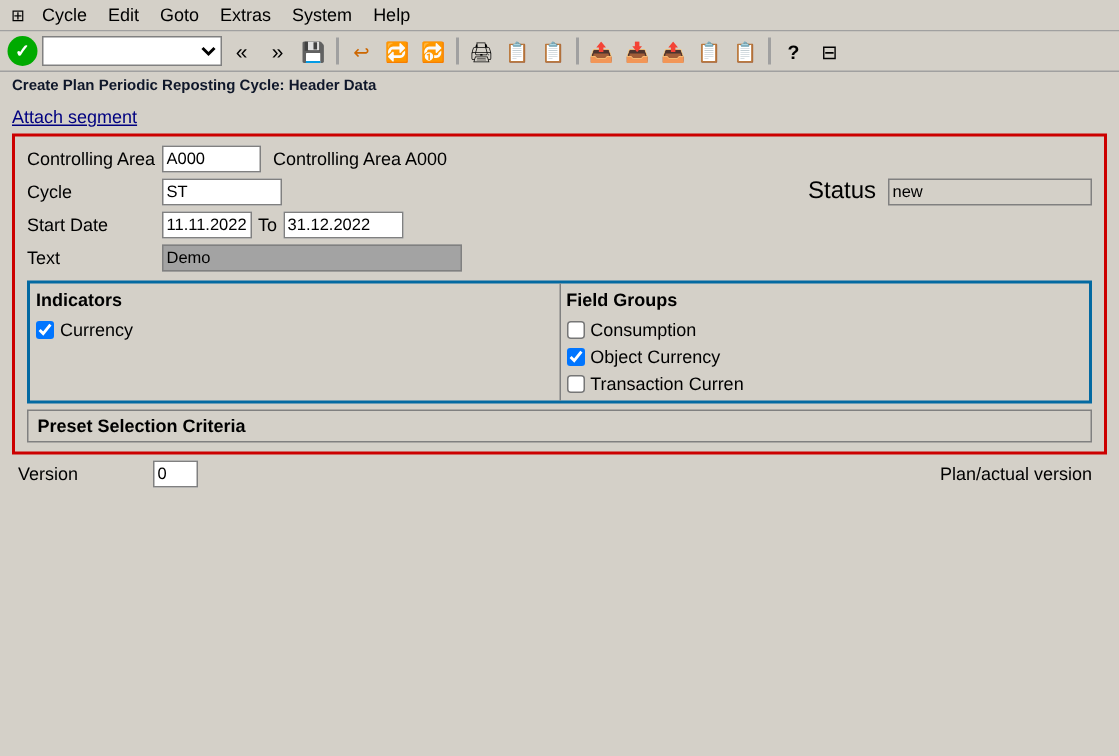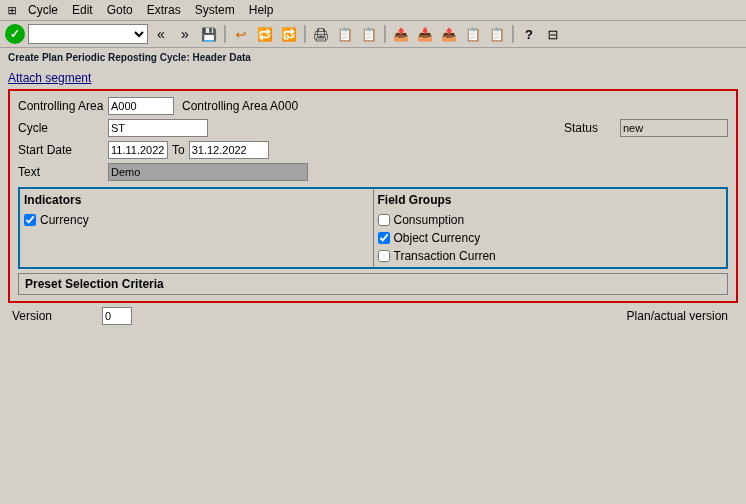--- a/index.html
+++ b/index.html
@@ -243,24 +243,24 @@
 <div class="form-container">
 
   <div class="form-row">
     <span class="form-label">Controlling Area</span>
     <input type="text" class="form-input" style="width: 66px;" value="A000">
     <span style="margin-left:8px; font-size:12px;">Controlling Area A000</span>
   </div>
 
   <div class="form-row">
     <span class="form-label">Cycle</span>
-    <input type="text" class="form-input" style="width: 100px;" value="ST">
+    <input type="text" class="form-input" style="width: 80px;" value="ST">
     <span style="flex:1;"></span>
-    <span style="margin-right:22px; font-size:12px;">Status</span>
-    <input type="text" class="form-input form-input-readonly" style="width: 108px;" value="new">
+    <span style="margin-right:8px; font-size:16px;">Status</span>
+    <input type="text" class="form-input form-input-readonly" style="width: 136px;" value="new">
   </div>
 
   <div class="form-row">
     <span class="form-label">Start Date</span>
     <input type="text" class="form-input" style="width: 60px;" value="11.11.2022">
     <span style="margin: 0 4px; font-size:12px;">To</span>
     <input type="text" class="form-input" style="width: 80px;" value="31.12.2022">
   </div>
 
   <div class="form-row">

